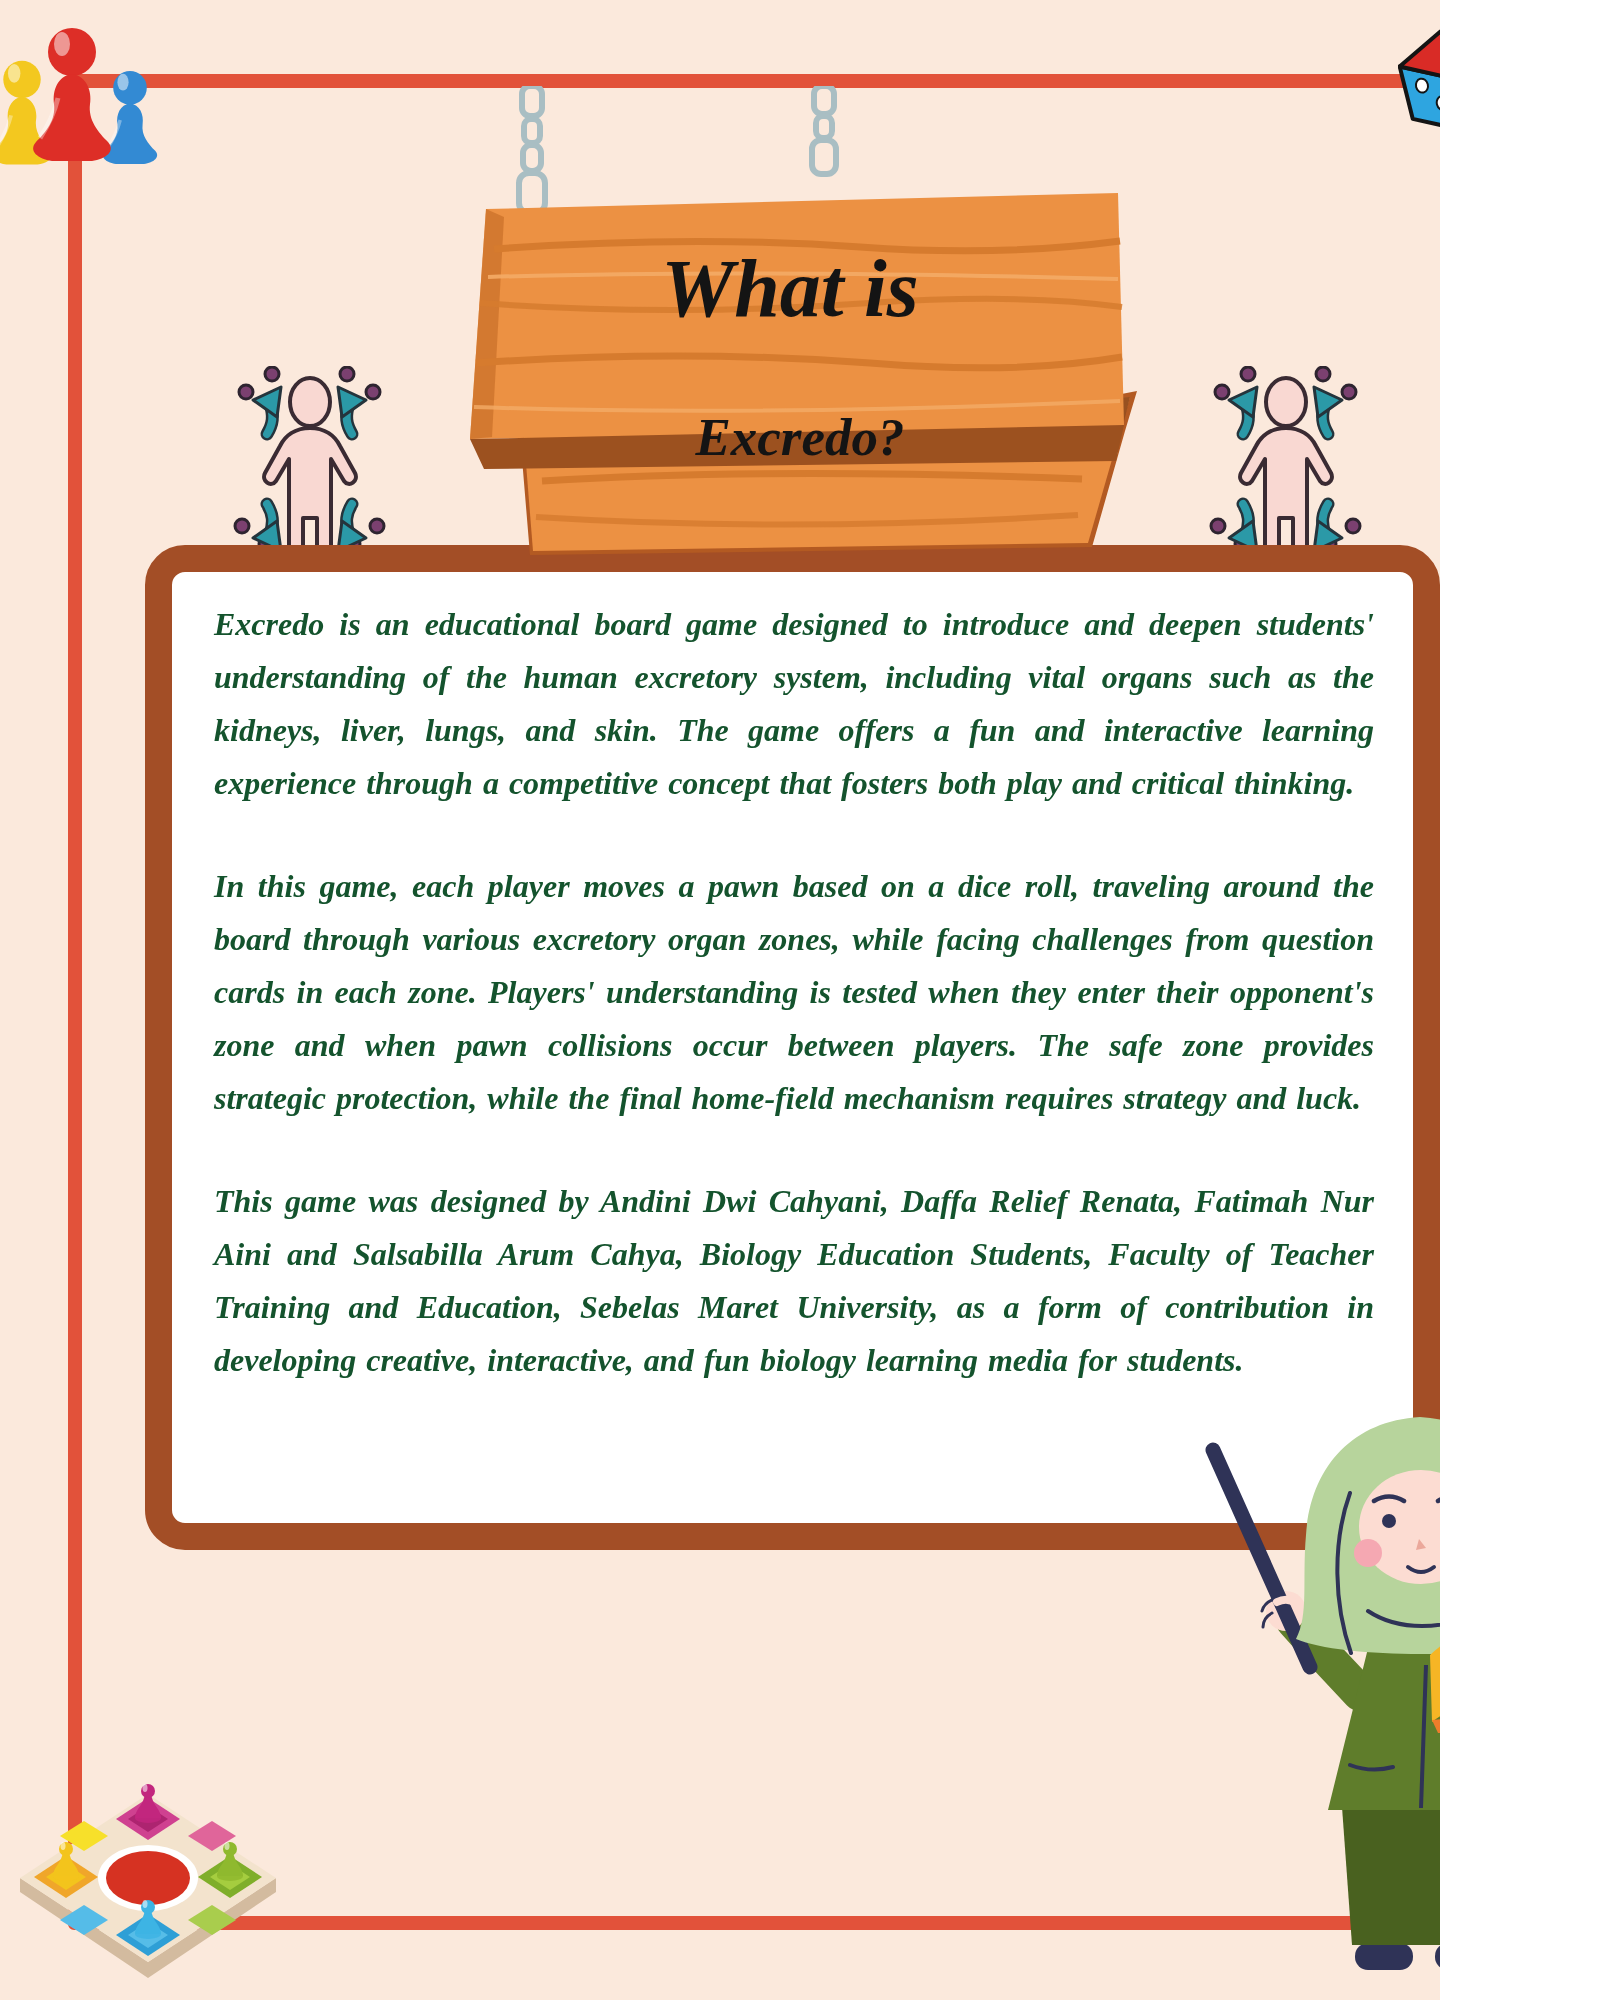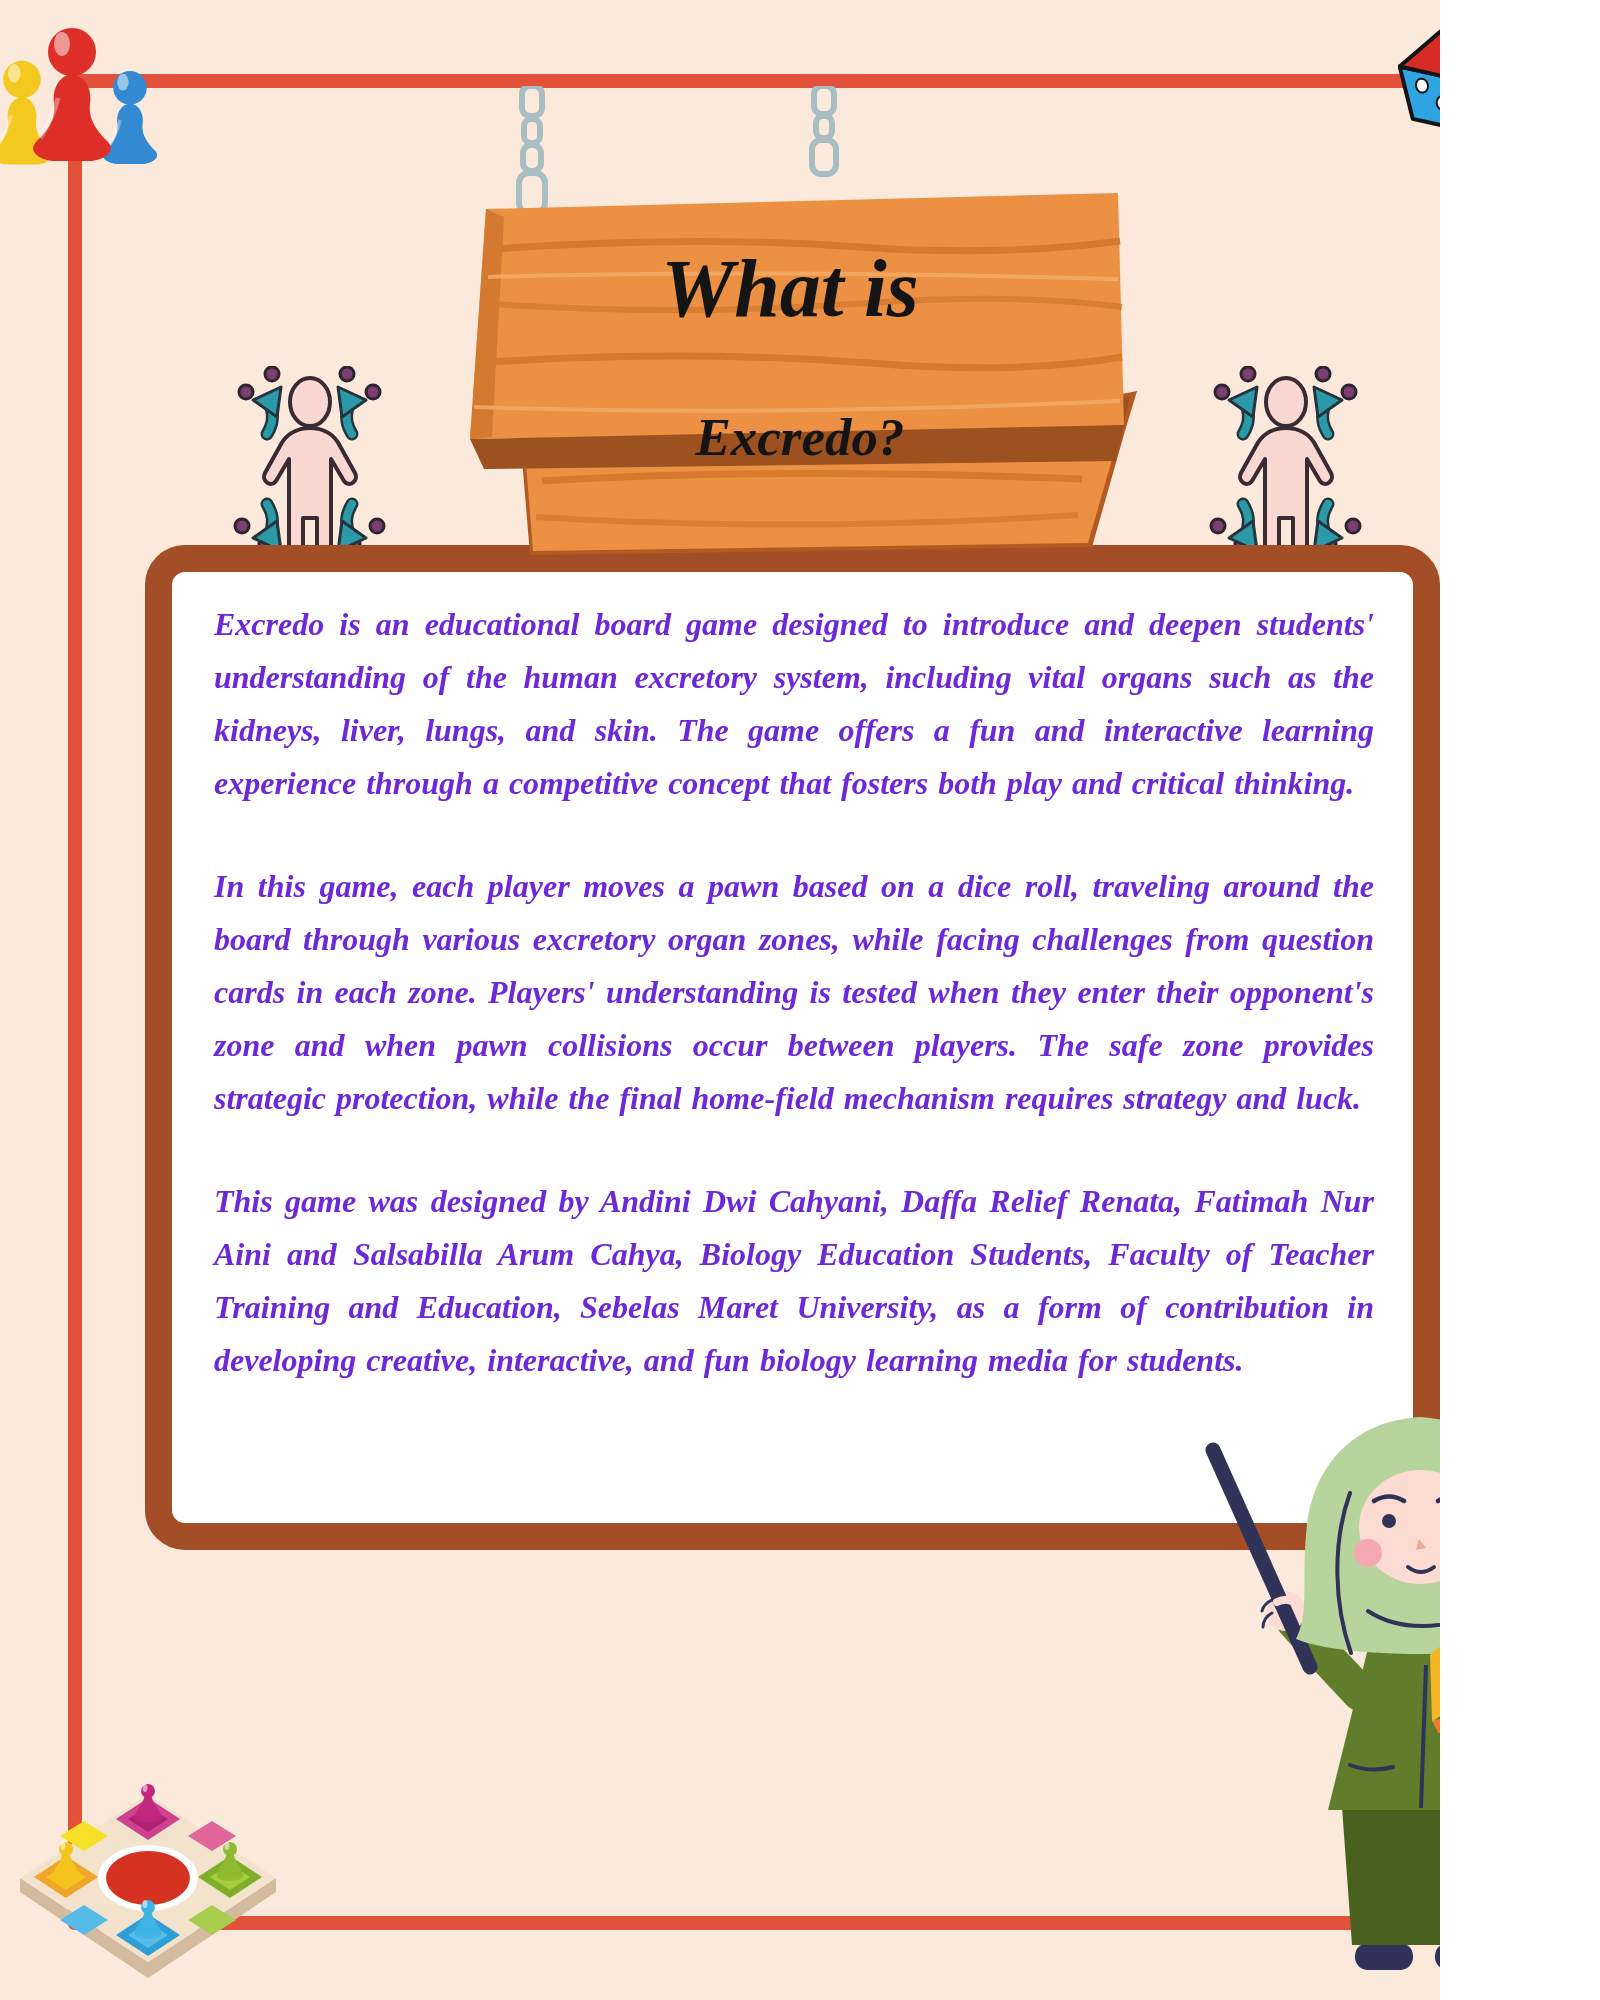--- a/index.html
+++ b/index.html
@@ -8,21 +8,21 @@
   .frame{position:absolute;left:68px;top:74px;width:1469px;height:1856px;box-sizing:border-box;
          border:14px solid #e2523a;border-radius:6px;z-index:1;}
   .chains{position:absolute;left:500px;top:86px;width:360px;height:150px;z-index:2;}
   .icon-human{position:absolute;width:175px;height:205px;z-index:2;}
   .icon-human.left{left:222px;top:366px;}
   .icon-human.right{left:1198px;top:366px;}
   .content-box{position:absolute;left:145px;top:545px;width:1295px;height:1005px;box-sizing:border-box;
                background:#ffffff;border:27px solid #a34e26;border-radius:40px;z-index:3;overflow:hidden;}
   .content-text{position:absolute;left:42px;top:26px;width:1160px;}
   .content-text p{margin:0 0 50px 0;text-align:justify;font-style:italic;font-weight:700;
-                  font-size:32px;line-height:53px;color:#6d28d9;word-spacing:2px;
+                  font-size:32px;line-height:53px;color:#14532d;word-spacing:2px;
                   font-family:"Liberation Serif",serif;}
   .content-text p:last-child{margin-bottom:0;}
   .sign-svg{position:absolute;left:430px;top:185px;width:740px;height:395px;z-index:4;}
   .sign-title{position:absolute;text-align:center;font-style:italic;font-weight:700;
               color:#141414;z-index:5;font-family:"Liberation Serif",serif;}
   .sign-title.l1{left:470px;top:240px;width:640px;font-size:82px;line-height:1.2;}
   .sign-title.l2{left:480px;top:406px;width:640px;font-size:53px;line-height:1.2;}
   .pawns-svg{position:absolute;left:0px;top:26px;width:165px;height:140px;z-index:4;}
   .dice-svg{position:absolute;left:1398px;top:16px;width:200px;height:140px;z-index:4;}
   .board-svg{position:absolute;left:8px;top:1748px;width:300px;height:252px;z-index:4;}

